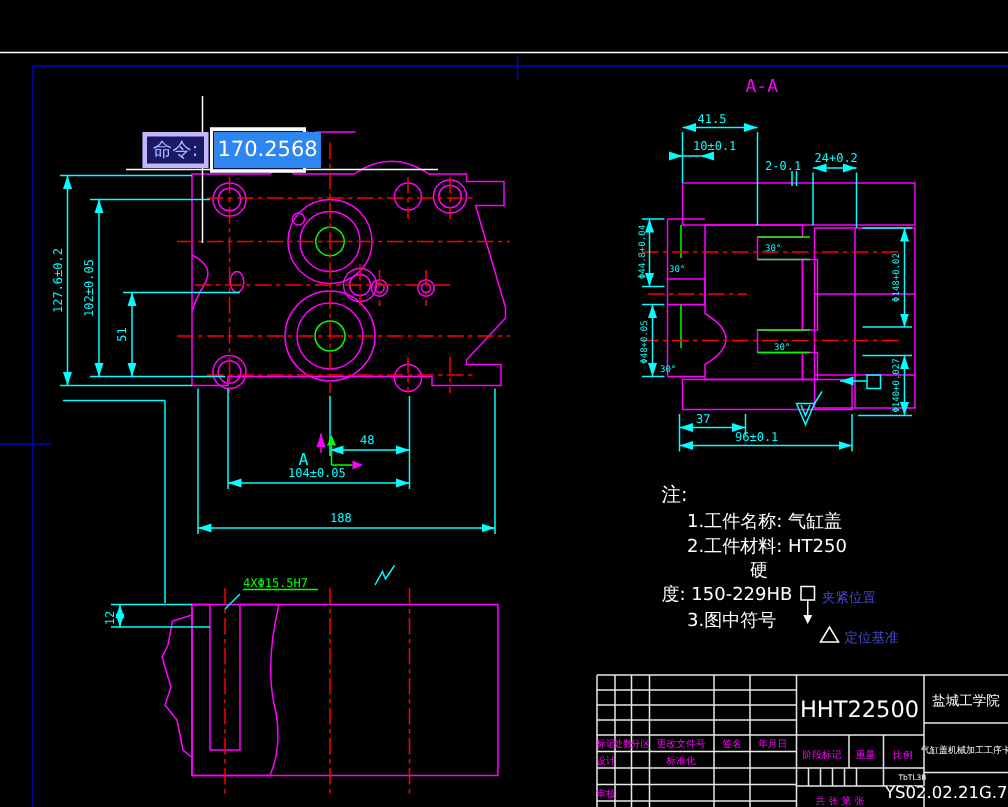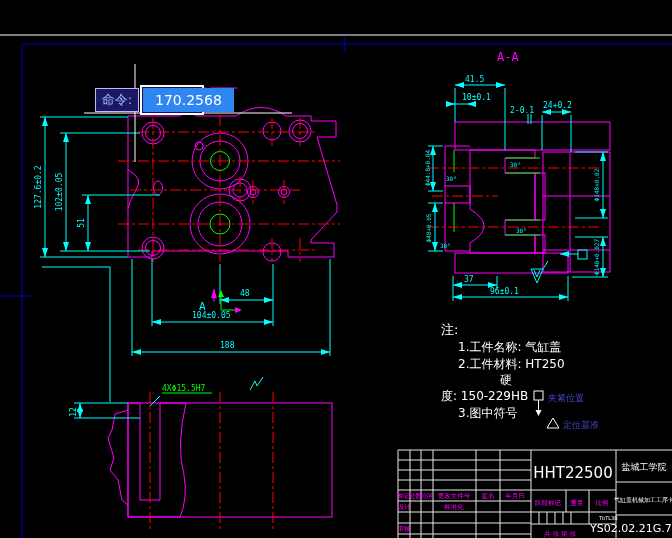--- a/index.html
+++ b/index.html
@@ -16,27 +16,27 @@
   .dimt{fill:#00ffff;font-family:"DejaVu Sans Mono",monospace;font-size:8px;}
   .dimt-s{fill:#00ffff;font-family:"DejaVu Sans Mono",monospace;font-size:6px;}
   .mgt{fill:#ff00ff;font-family:"DejaVu Sans",sans-serif;font-size:6.5px;}
   .mgt-big{fill:#ff00ff;font-family:"DejaVu Sans Mono",monospace;font-size:12px;}
   .wht{fill:#ffffff;font-family:"DejaVu Sans",sans-serif;}
   .note{fill:#ffffff;font-family:"DejaVu Sans",sans-serif;font-size:12px;}
   .bluelab{fill:#4747cf;font-family:"DejaVu Sans",sans-serif;font-size:9px;}
   .overlapfx{text-shadow:1.5px 0 currentColor;}
   
   .tip-label{position:absolute;left:95px;top:88px;width:44px;height:24px;background:#191964;
-     border:1px solid #c4b5fd;box-sizing:border-box;color:#aab2ff;font-size:13px;
+     border:3px solid #c4b5fd;box-sizing:border-box;color:#aab2ff;font-size:13px;
      display:flex;align-items:center;justify-content:center;}
   .tip-x{position:absolute;left:140px;top:85px;width:64px;height:30px;background:#ffffff;
      border:2px solid #ffffff;box-sizing:border-box;box-shadow:inset 0 0 0 1px #15154d;
      display:flex;align-items:stretch;}
   .tip-x-sel{background:#2e86f0;color:#ffffff;font-size:14px;display:flex;align-items:center;
-     padding:0 12px;margin:1px 0 1px 1px;flex:0 0 auto;}
+     padding:0 2px;margin:1px 0 1px 1px;flex:0 0 auto;}
   .tip-x-rest{flex:1 1 auto;background:#ffffff;margin:1px 1px 1px 0;}
   .tip-y{position:absolute;left:209px;top:87px;width:70px;height:27px;background:#191964;
      border:1px solid #d8d8d8;box-sizing:border-box;color:#ffffff;font-size:14px;
      display:flex;align-items:center;justify-content:center;}
 </style>
 </head>
 <body>
 
 <div id="screen">
 <svg width="672" height="538" viewBox="0 0 672 538">

